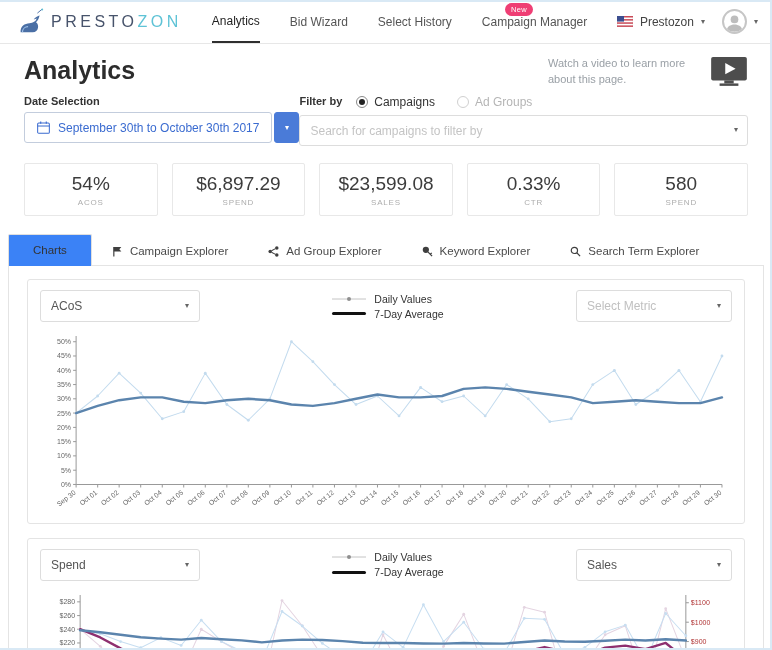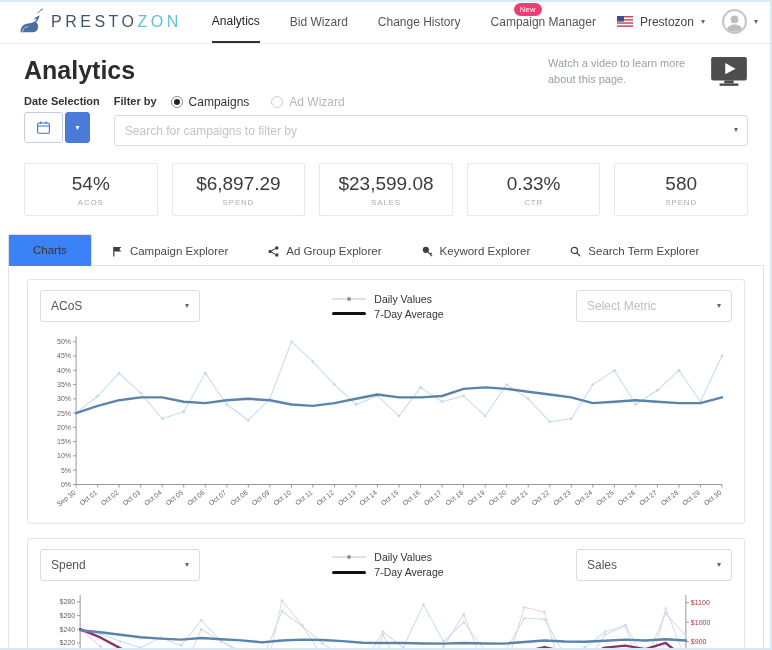--- a/index.html
+++ b/index.html
@@ -23,21 +23,21 @@
   .avatar { width:25px; height:25px; border-radius:50%; border:2px solid #c6c6c6; overflow:hidden;
     display:flex; align-items:flex-end; justify-content:center; margin-left:10px; background:#fff; }
 
   
   .page-header { padding:12px 24px 0; position:relative; }
   .page-title { font-size:25px; font-weight:bold; color:#2c2c2c; margin-bottom:10px; }
   .video-hint { position:absolute; top:12px; right:24px; display:flex; gap:10px; align-items:flex-start; }
   .video-hint-text { width:152px; font-size:11px; color:#9aa0a6; line-height:1.45; }
 
   
-  .filters { display:flex; padding:0 24px; gap:14px; align-items:flex-start; }
+  .filters { display:flex; padding:0 24px; align-items:flex-start; }
   .field-label { font-size:11px; font-weight:bold; color:#333; margin-bottom:5px; }
   .date-group { display:flex; height:31px; }
   .date-main { display:flex; align-items:center; gap:8px; border:1px solid #c3cddd; border-radius:3px;
     padding:0 12px; font-size:12px; color:#3a6bd0; background:#fff; cursor:pointer; }
   .date-caret-btn { width:25px; margin-left:2px; background:#4a7bd8; border:1px solid #4a7bd8; border-radius:3px;
     display:flex; align-items:center; justify-content:center; cursor:pointer; }
   .date-caret-btn .caret { color:#fff; }
   .filter-col { flex:1; }
   .filter-by-row { display:flex; align-items:flex-start; gap:8px; margin-bottom:5px; height:15px; }
   .filter-by-label { font-size:11px; font-weight:bold; color:#333; margin-right:6px; }
@@ -94,21 +94,21 @@
         <circle cx="30.2" cy="1.6" r="1" fill="#5fc3d6"></circle>
         <path d="M7 26c-.5-6.5 4.5-9.5 9.5-9.7 4-.2 6.8-2 7.8-5l-3.2 1.1c1.8-3.2 6.2-4.3 6.2-4.3s-.8 5-3.8 7.2c3.8 2.3 3 10.7-3.5 10.7z" fill="#4a6fa5"></path>
         <path d="M9 26c0-4 3-6 6-6" stroke="#9fc1e8" stroke-width="1.2" fill="none"></path>
       </svg>
     </span>
     <span class="brand-text"><span>PRESTO</span><span class="accent">ZON</span></span>
   </div>
   <div class="nav-items">
     <div class="nav-item active">Analytics</div>
     <div class="nav-item">Bid Wizard</div>
-    <div class="nav-item">Change History</div>
+    <div class="nav-item">Select History</div>
     <div class="nav-item">
       <span class="new-badge">New</span>
       <span>Campaign Manager</span>
     </div>
   </div>
   <div class="nav-right">
     <span class="tab-icon">
       <svg width="16" height="11" viewBox="0 0 16 11">
         <rect width="16" height="11" fill="#fff" stroke="#ccc" stroke-width="0.5"></rect>
         <g fill="#c94a57">
@@ -153,38 +153,39 @@
     <div class="date-group">
       <div class="date-main">
         <span class="tab-icon">
           <svg width="13" height="13" viewBox="0 0 14 14">
             <rect x="0.7" y="2.2" width="12.6" height="11" rx="1.2" fill="none" stroke="#3a6bd0" stroke-width="1.1"></rect>
             <line x1="0.7" y1="5.4" x2="13.3" y2="5.4" stroke="#3a6bd0" stroke-width="1.1"></line>
             <line x1="4" y1="0.6" x2="4" y2="3" stroke="#3a6bd0" stroke-width="1.2"></line>
             <line x1="10" y1="0.6" x2="10" y2="3" stroke="#3a6bd0" stroke-width="1.2"></line>
           </svg>
         </span>
+        <span>September 30th to October 30th 2017</span>
       </div>
       <div class="date-caret-btn">
         <span class="caret">▾</span>
       </div>
     </div>
   </div>
   <div class="filter-col">
     <div class="filter-by-row">
       <span class="filter-by-label">Filter by</span>
       <span class="radio-opt">
         <span class="radio-circle">
             <span class="dot"></span>
           </span>
         <span>Campaigns</span>
       </span>
       <span class="radio-opt off">
         <span class="radio-circle"></span>
-        <span>Ad Wizard</span>
+        <span>Ad Groups</span>
       </span>
     </div>
     <div class="search-box">
       <input type="text" placeholder="Search for campaigns to filter by" style="">
       <span class="search-caret caret">▾</span>
     </div>
   </div>
 </div>
 
 <div class="stats-row">

